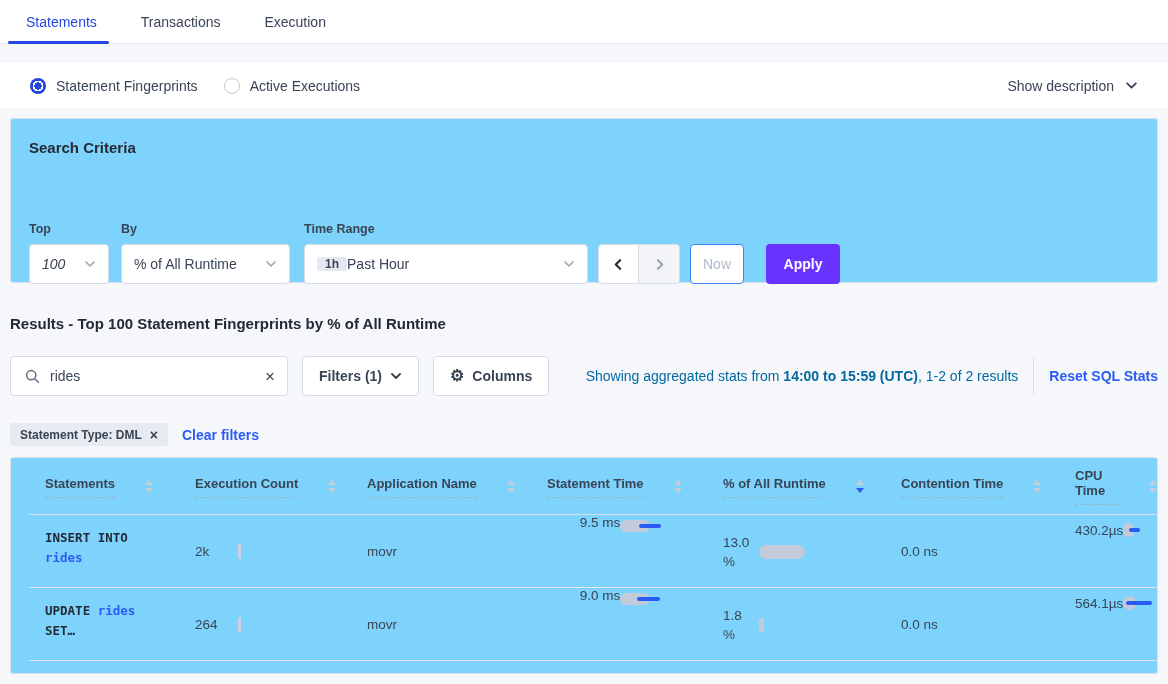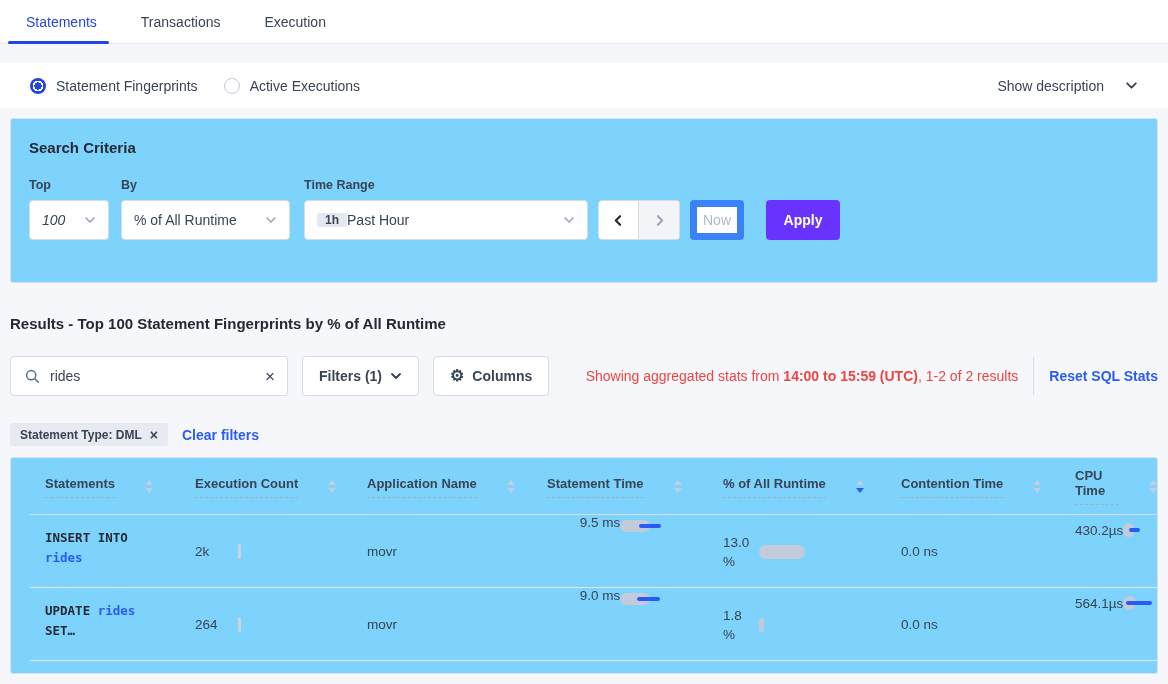--- a/index.html
+++ b/index.html
@@ -16,64 +16,64 @@
     bottom:0; height:3px; background:#2545e1; border-radius:2px; }
 
   
   .radiobar { background:#fff; margin-top:19px; height:45px; display:flex;
     align-items:center; padding:0 30px; }
   .radio-opt { display:flex; align-items:center; margin-right:26px; cursor:pointer; }
   .radio-dot { width:16px; height:16px; border-radius:50%; margin-right:10px; flex:0 0 auto; }
   .radio-dot.sel { background:radial-gradient(circle,#2545e1 0 3.6px,#fff 3.7px 5.3px,#2545e1 5.4px 8px); }
   .radio-dot.unsel { background:#fff; border:1px solid #c4ccd9; }
   .radio-label { font-size:14px; color:#394455; }
-  .show-desc { margin-left:auto; display:flex; align-items:center; gap:21px;
+  .show-desc { margin-left:auto; display:flex; align-items:center; gap:11px;
     font-size:14px; color:#394455; cursor:pointer; }
 
   
   .card { background:#7dd3fc; border:1px solid #dae0e9; border-radius:3px; margin:0 10px; }
   .criteria-card { margin-top:10px; height:165px; padding:20px 18px 0 18px; }
   .criteria-title { font-size:15px; font-weight:bold; color:#242a35; margin-bottom:22px; }
   .criteria-row { display:flex; align-items:flex-end; }
   .field { display:flex; flex-direction:column; }
   .field-label { font-size:12.5px; font-weight:bold; color:#394455; margin-bottom:8px; }
   .select { height:40px; border:1px solid #d6dce5; border-radius:4px; background:#fff;
     display:flex; align-items:center; padding:0 12px; font-size:14px; color:#394455;
     cursor:pointer; }
   .select .chev { margin-left:auto; color:#9aa5b8; }
-  .w-top{width:80px;font-style:italic;} .w-by{width:169px; margin-left:12px;} .w-time{width:284px; margin-left:14px;}
+  .w-top{width:80px;font-style:italic;} .w-by{width:169px; margin-left:12px;margin-top:44px;} .w-time{width:284px; margin-left:14px;}
   .time-badge { background:#e4e9f1; border-radius:3px; font-size:12px; font-weight:bold;
     color:#394455; padding:0 8px; }
   .arrow-group { display:flex; margin-left:10px; height:40px; border:1px solid #d6dce5;
     border-radius:4px; overflow:hidden; background:#fff; }
   .arrow-btn { width:40px; height:100%; display:flex; align-items:center; justify-content:center; }
   .arrow-btn.prev { color:#242a35; cursor:pointer; border-right:1px solid #d6dce5; }
   .arrow-btn.next { color:#9aa5b8; background:#f2f4f8; cursor:default; }
-  .now-btn { margin-left:10px; height:40px; width:54px; border:7px solid #3b82f6;
+  .now-btn { margin-left:10px; height:40px; width:54px; border:1px solid #3b82f6;
     border-radius:4px; background:#fff; font-size:14px; color:#b0bac9;
     display:flex; align-items:center; justify-content:center; cursor:default; }
   .apply-btn { margin-left:22px; height:40px; width:74px; background:#6933ff;
     border:none; border-radius:4px; color:#fff; font-size:14px; font-weight:bold;
     display:flex; align-items:center; justify-content:center; cursor:pointer; }
 
   
   .results-heading { margin:32px 10px 0 10px; font-size:15px; font-weight:bold; color:#242a35; }
   .controls-row { margin:24px 10px 0 10px; display:flex; align-items:center; height:40px; }
   .search-box { width:278px; height:40px; border:1px solid #d6dce5; border-radius:4px;
     background:#fff; display:flex; align-items:center; padding:0 12px 0 14px; }
   .search-box svg { color:#5f6c80; flex:0 0 auto; }
   .search-input { border:none; outline:none; flex:1; margin-left:10px; font-size:14px;
     color:#394455; font-family:"Liberation Sans", sans-serif; background:transparent; }
   .search-clear { color:#394455; font-size:17px; line-height:1; cursor:pointer; }
   .btn { height:40px; border:1px solid #d6dce5; border-radius:4px; background:#fff;
     font-size:14px; font-weight:bold; color:#394455; display:flex; align-items:center;
     gap:8px; padding:0 16px; margin-left:14px; cursor:pointer; }
   .gear { font-size:16px; line-height:1; }
   .stats-area { margin-left:auto; display:flex; align-items:center; }
-  .stats-text { font-size:14px; color:#ef4444; }
+  .stats-text { font-size:14px; color:#0369a1; }
   .stats-text b { font-weight:bold; }
   .v-div { width:1px; height:38px; background:#d9dee7; margin:0 15px; }
   .link { font-size:14px; font-weight:bold; color:#2b5bf7; cursor:pointer; }
 
   .chips-row { margin:27px 10px 0 10px; display:flex; align-items:center; }
   .chip { background:#e7eaf0; border-radius:3px; height:23px; display:flex; align-items:center;
     padding:0 10px; font-size:12px; font-weight:bold; color:#394455; }
   .chip-x { margin-left:8px; font-size:14px; cursor:pointer; }
   .chips-row .link { margin-left:14px; font-size:14px; }
 

